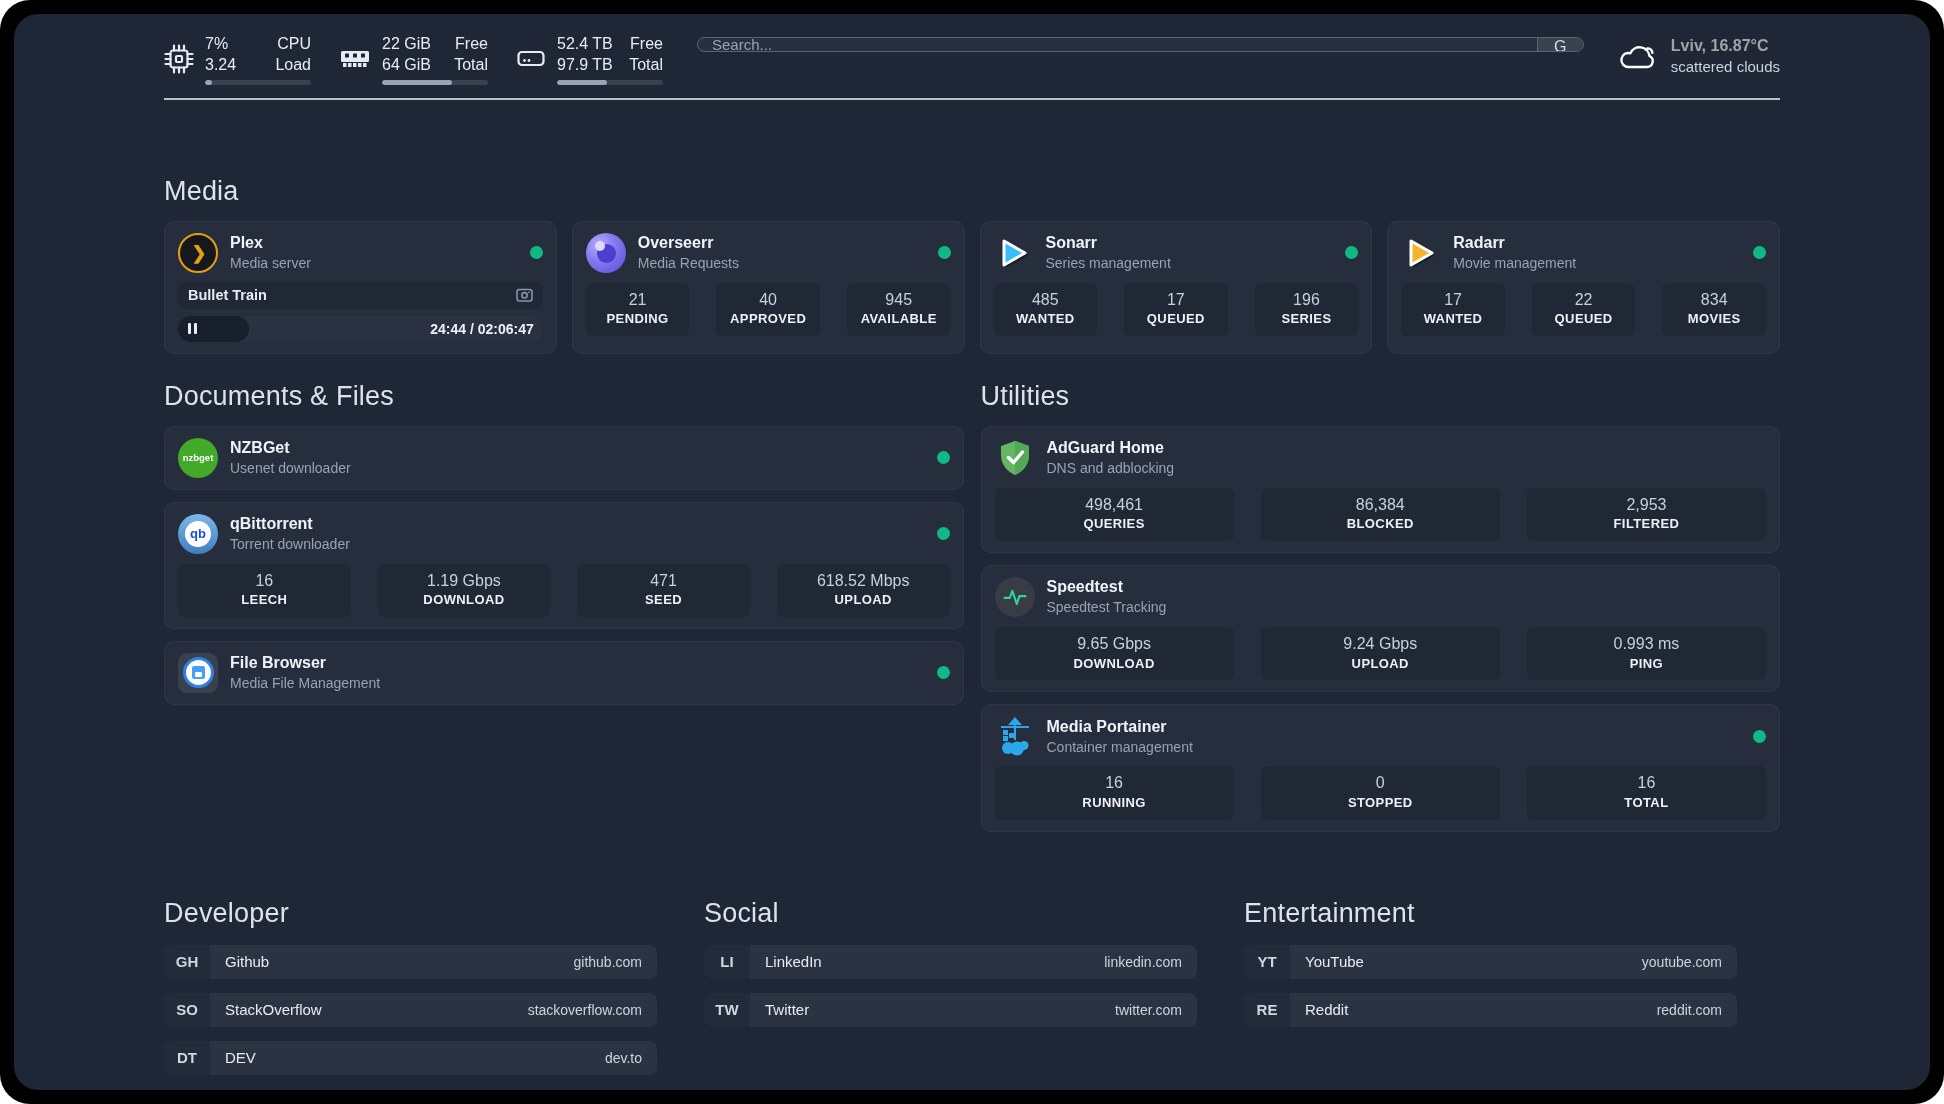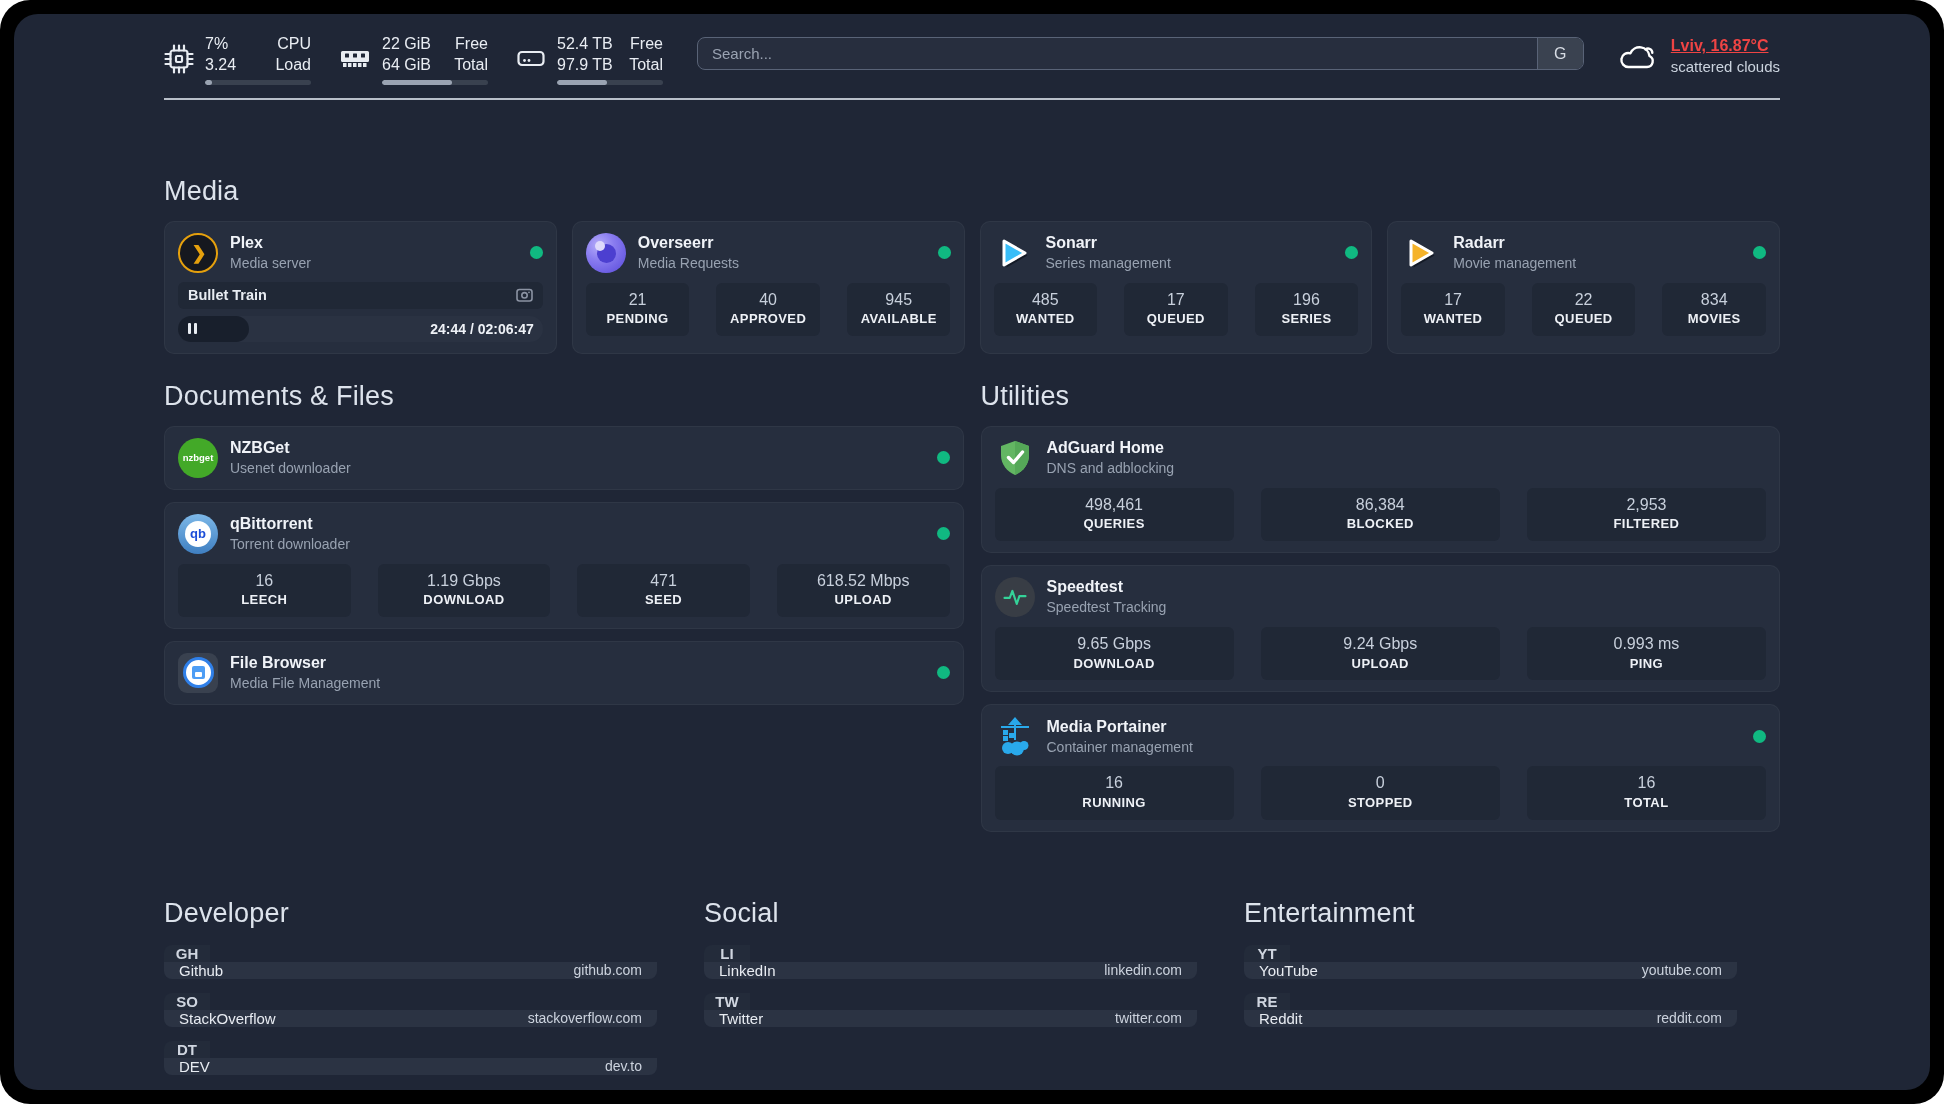--- a/index.html
+++ b/index.html
@@ -28,32 +28,32 @@
   .tb-widgets { display:flex; gap:28px; }
   .widget { display:flex; align-items:center; gap:11px; }
   .tb-icon { flex:none; display:block; }
   .w-body { width:106px; }
   .w-cols { display:flex; justify-content:space-between; gap:14px; }
   .w-col { font-size:16px; line-height:1.3; color:#e9edf3; white-space:nowrap; }
   .w-col.right { text-align:right; }
   .w-bar { margin-top:4px; height:5px; border-radius:3px; background:#39414f; overflow:hidden; }
   .w-fill { height:100%; border-radius:3px; background:#9aa3b2; }
 
-  .search { flex:1; margin:3px 32px 0 34px; height:33px;
+  .search { flex:1; margin:3px 32px 0 34px; height:15px;
     display:flex; align-items:stretch;
     background:#272e3e; border:1.5px solid #596377; border-radius:8px; overflow:hidden; }
   .search-input { flex:1; background:transparent; border:none; outline:none;
     color:#e6eaf1; font-size:15px; padding:0 14px; font-family:"Liberation Sans",sans-serif; }
   .search-input::placeholder { color:#9aa3b2; }
   .search-provider { width:46px; border:none; cursor:pointer;
     background:#3a4250; border-left:1px solid #596377;
     color:#d7dce4; font-size:16px; font-family:"Liberation Sans",sans-serif; }
 
   .weather { display:flex; align-items:center; gap:13px; margin-top:1px; }
-  .weather-main { font-size:16px; font-weight:600; color:#ef4444; line-height:1.35;text-decoration:underline; }
+  .weather-main { font-size:16px; font-weight:600; color:#a3a3a3; line-height:1.35; }
   .weather-sub { font-size:15px; color:#cbd3de; line-height:1.3; }
 
   .divider { margin-top:13px; border-top:2px solid rgba(206,213,222,0.88); }
 
   
   .section-heading { font-size:27px; font-weight:500; color:#dde3ec; letter-spacing:0.2px; }
   .media-heading { margin-top:76px; }
   .media-grid { margin-top:14px; display:grid; grid-template-columns:repeat(4,1fr); gap:15px; }
 
   .services-grid { margin-top:27px; display:grid; grid-template-columns:1fr 1fr; column-gap:17px; }
@@ -108,21 +108,21 @@
   .plex-progress-fill { position:absolute; left:0; top:0; bottom:0;
     border-radius:13px; background:#181f2c; display:flex; align-items:center; }
   .pause-icon { display:flex; gap:3px; margin-left:10px; }
   .pause-icon i { display:block; width:3px; height:11px; background:#e9edf3; border-radius:1px; }
   .plex-time { position:relative; font-size:14px; font-weight:700; color:#eef1f6; }
 
   
   .bookmarks { margin-top:54px; display:grid; grid-template-columns:repeat(3,493px); column-gap:47px; }
   .bm-col .section-heading { margin-bottom:16px; }
   .bm-row { display:flex; height:34px; border-radius:8px; overflow:hidden;
-    margin-bottom:14px; cursor:pointer;flex-direction:column; }
+    margin-bottom:14px; cursor:pointer; }
   .bm-abbr { width:46px; flex:none; background:#232b3a; display:flex; align-items:center;
     justify-content:center; font-size:15px; font-weight:600; color:#cfd5df; }
   .bm-main { flex:1; background:#2b3343; display:flex; align-items:center; padding:0 15px; }
   .bm-name { font-size:15px; color:#e8ecf2; }
   .bm-url { margin-left:auto; font-size:14px; color:#ccd3de; }
 </style>
 </head>
 <body>
 
 <div class="frame">

